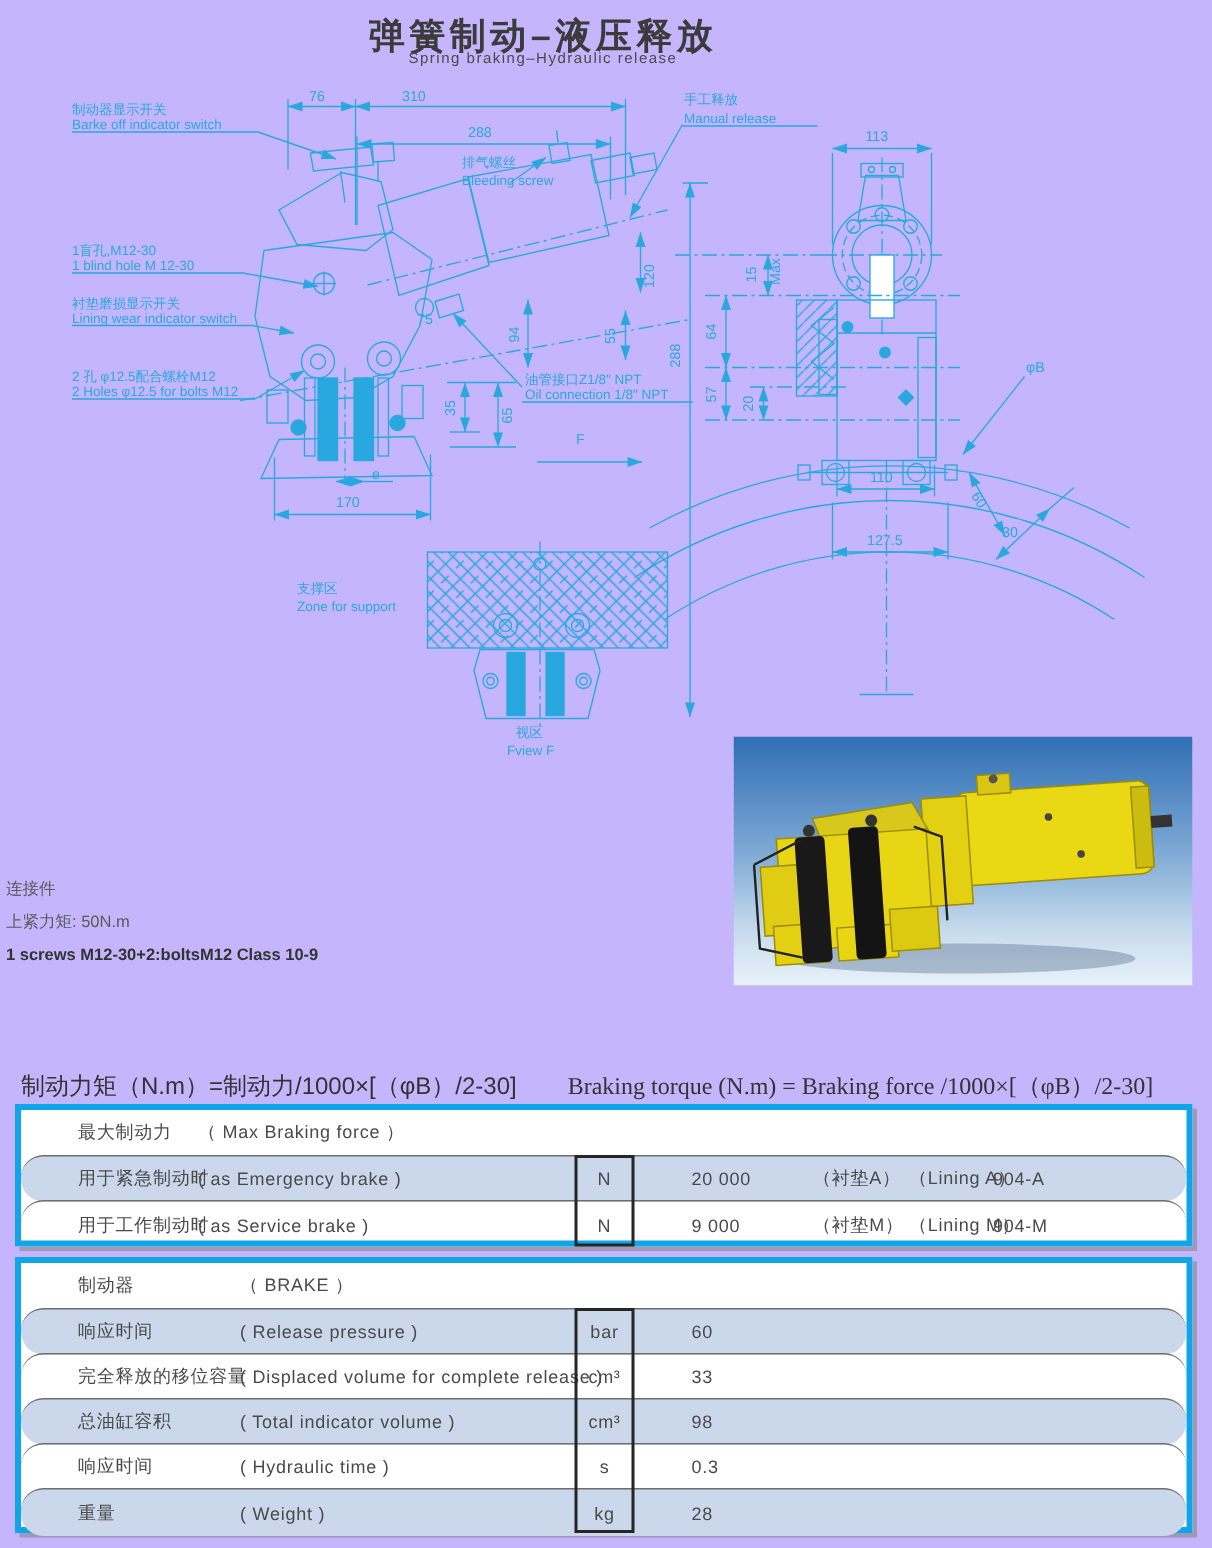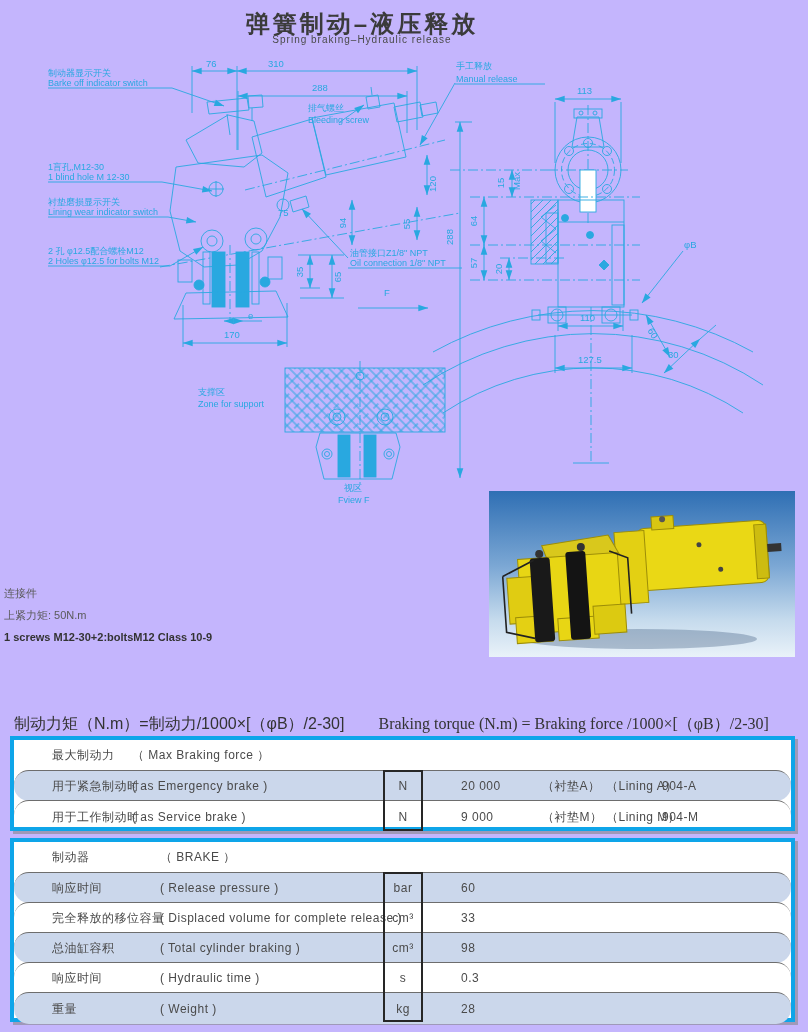--- a/index.html
+++ b/index.html
@@ -355,21 +355,21 @@
       <span class="tcell cval">60</span>
     </div>
     <div class="trow sep" style="top:60px">
       <span class="tcell czh">完全释放的移位容量</span>
       <span class="tcell cen2">( Displaced volume for complete release )</span>
       <span class="tcell cunit">cm³</span>
       <span class="tcell cval">33</span>
     </div>
     <div class="trow sep blue" style="top:90px">
       <span class="tcell czh">总油缸容积</span>
-      <span class="tcell cen2">( Total cylinder braking )</span>
+      <span class="tcell cen2">( Total indicator volume )</span>
       <span class="tcell cunit">cm³</span>
       <span class="tcell cval">98</span>
     </div>
     <div class="trow sep" style="top:120px">
       <span class="tcell czh">响应时间</span>
       <span class="tcell cen2">( Hydraulic time )</span>
       <span class="tcell cunit">s</span>
       <span class="tcell cval">0.3</span>
     </div>
     <div class="trow sep blue" style="top:150px;height:31px">

